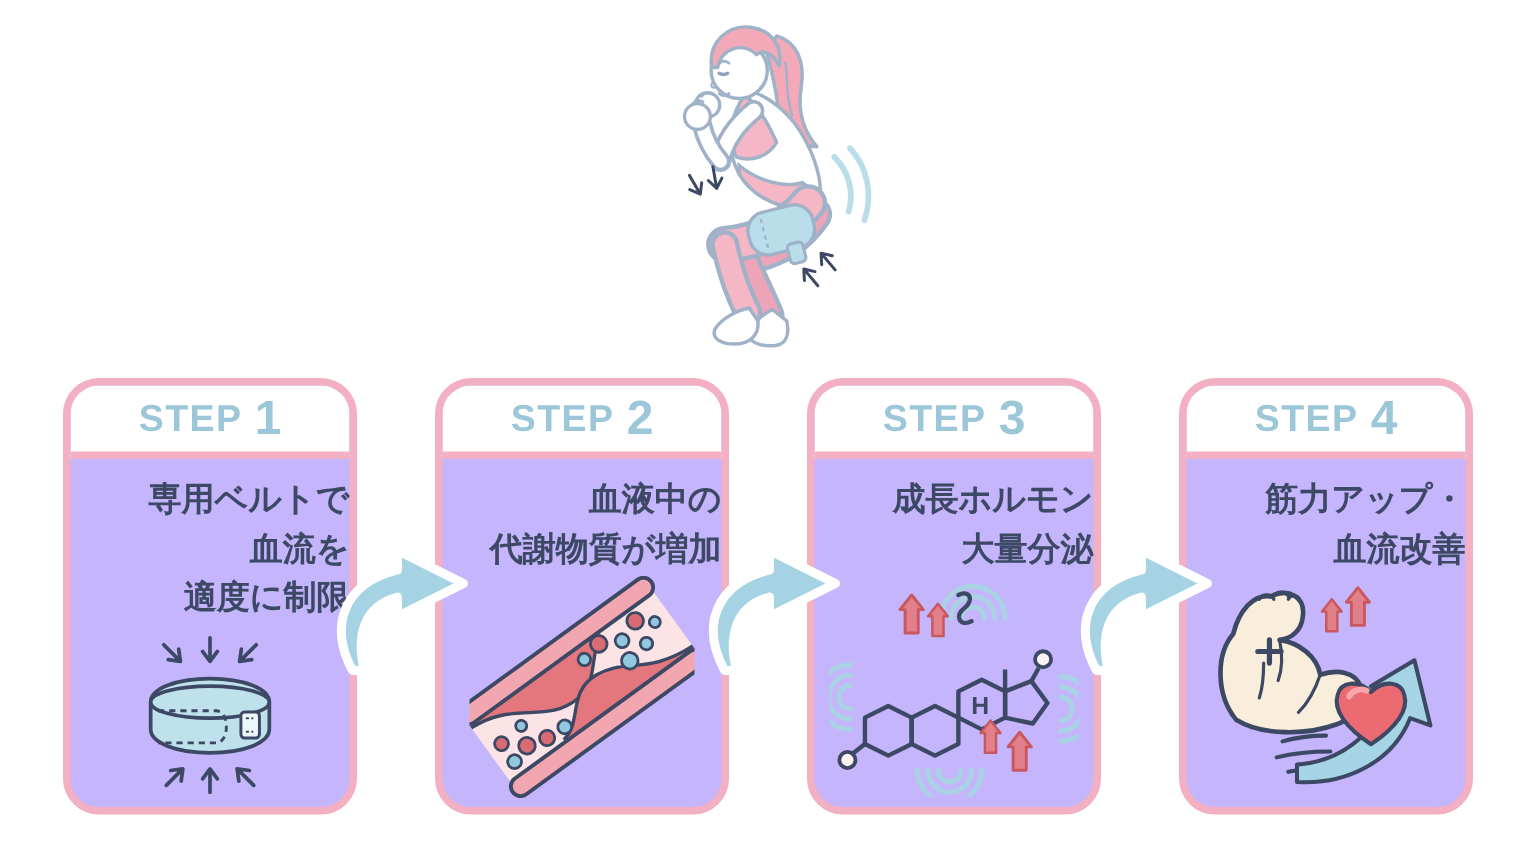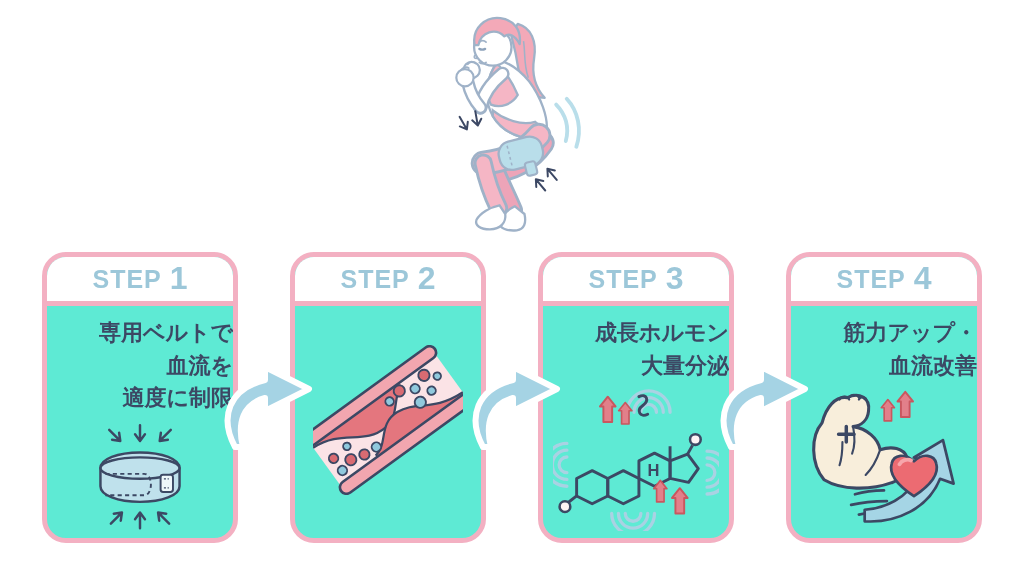--- a/index.html
+++ b/index.html
@@ -1,21 +1,21 @@
 <!DOCTYPE html>
 <html><head>
 <meta charset="utf-8">
 <style>
   html,body{margin:0;padding:0;}
   body{background:#e8e8e8;font-family:"Liberation Sans","DejaVu Sans",sans-serif;}
   .canvas{position:relative;width:1024px;height:572px;background:#ffffff;overflow:hidden;margin:0 auto;}
   .hero{position:absolute;left:416px;top:2px;width:192px;height:232px;}
   .hero svg{width:100%;height:100%;}
   .card{position:absolute;top:252px;width:196px;height:291px;box-sizing:border-box;
-        background:#5eead4;border:5px solid #f3b0c2;border-radius:24px;overflow:hidden;
+        background:#c4b5fd;border:5px solid #f3b0c2;border-radius:24px;overflow:hidden;
         display:flex;flex-direction:column;}
   .card-1{left:42px;} .card-2{left:290px;} .card-3{left:538px;} .card-4{left:786px;}
   .card-header{background:#ffffff;border-bottom:5px solid #f3b0c2;height:44px;flex:0 0 auto;
         display:flex;align-items:center;justify-content:center;gap:8px;}
   .step-label{font-size:25px;font-weight:bold;color:#9cc7d9;letter-spacing:1px;line-height:1;}
   .step-num{font-size:32px;font-weight:bold;color:#9cc7d9;line-height:1;position:relative;top:-1px;}
   .card-title{margin-top:11px;text-align:right;font-size:22px;line-height:1.48;font-weight:bold;
         color:#3c4864;white-space:pre-line;flex:0 0 auto;}
   .card-icon{flex:1 1 auto;display:flex;align-items:center;justify-content:center;min-height:0;padding:2px 0 6px;}
   .card-icon svg{max-width:176px;max-height:100%;}
@@ -141,20 +141,22 @@
         <path d="M104,75 L110,75 M104,86 L110,86" stroke="#3c4864" stroke-width="1.6" stroke-dasharray="2.5,2" fill="none"></path>
       </svg>
     </div>
   </div>
 
   <div class="card card-2">
     <div class="card-header">
       <span class="step-label">STEP</span>
       <span class="step-num">2</span>
     </div>
+    <div class="card-title">血液中の
+代謝物質が増加</div>
     <div class="card-icon">
       <svg viewBox="0 0 160 160" width="150" height="150">
         <g transform="rotate(-36 80 80) translate(-5 35)">
 
           <rect x="3" y="20" width="164" height="50" fill="#fbe3e6"></rect>
 
           <path d="M3,20 L118,20 L118,23 C102,30 98,48 78,50 C48,52 40,24 3,22 Z" fill="#e4767e"></path>
           <path d="M3,22 C40,24 48,52 78,50 C98,48 102,30 118,23" fill="none" stroke="#3c4864" stroke-width="2.4"></path>
           <path d="M52,70 L52,68 C70,66 74,42 98,44 C122,46 128,66 167,68 L167,70 Z" fill="#e4767e"></path>
           <path d="M52,68 C70,66 74,42 98,44 C122,46 128,66 167,68" fill="none" stroke="#3c4864" stroke-width="2.4"></path>

